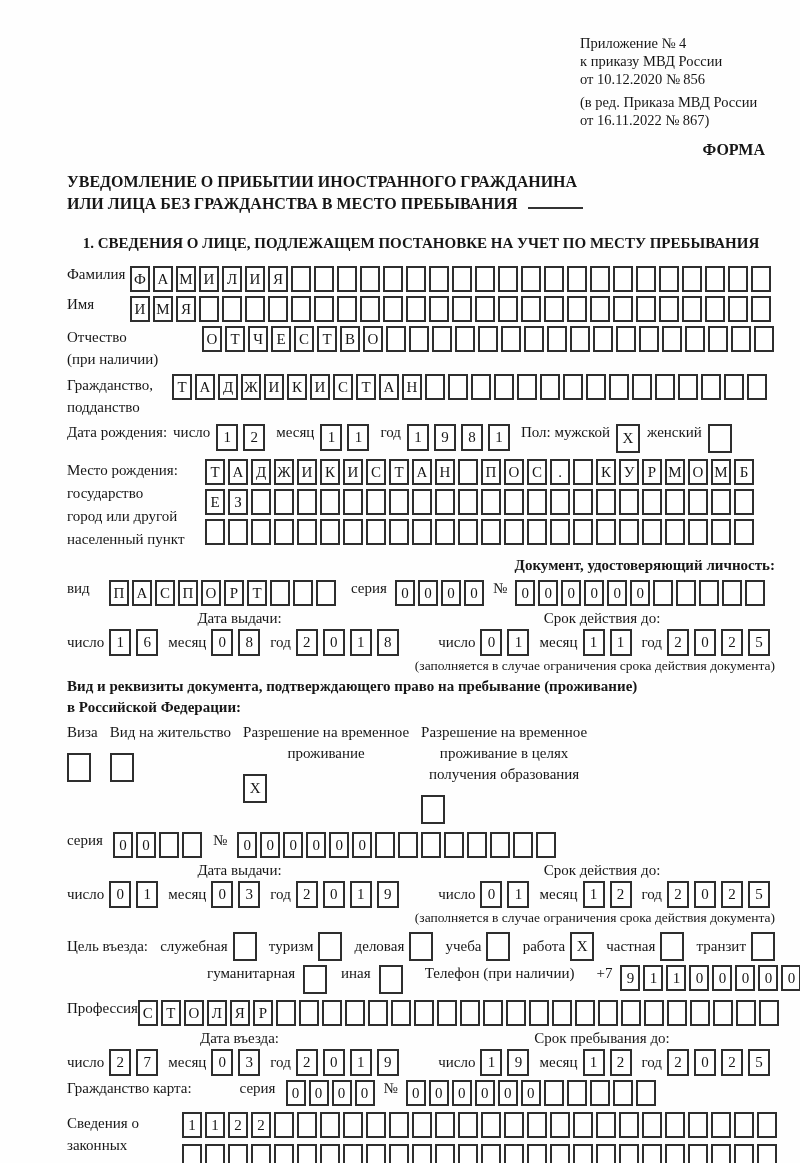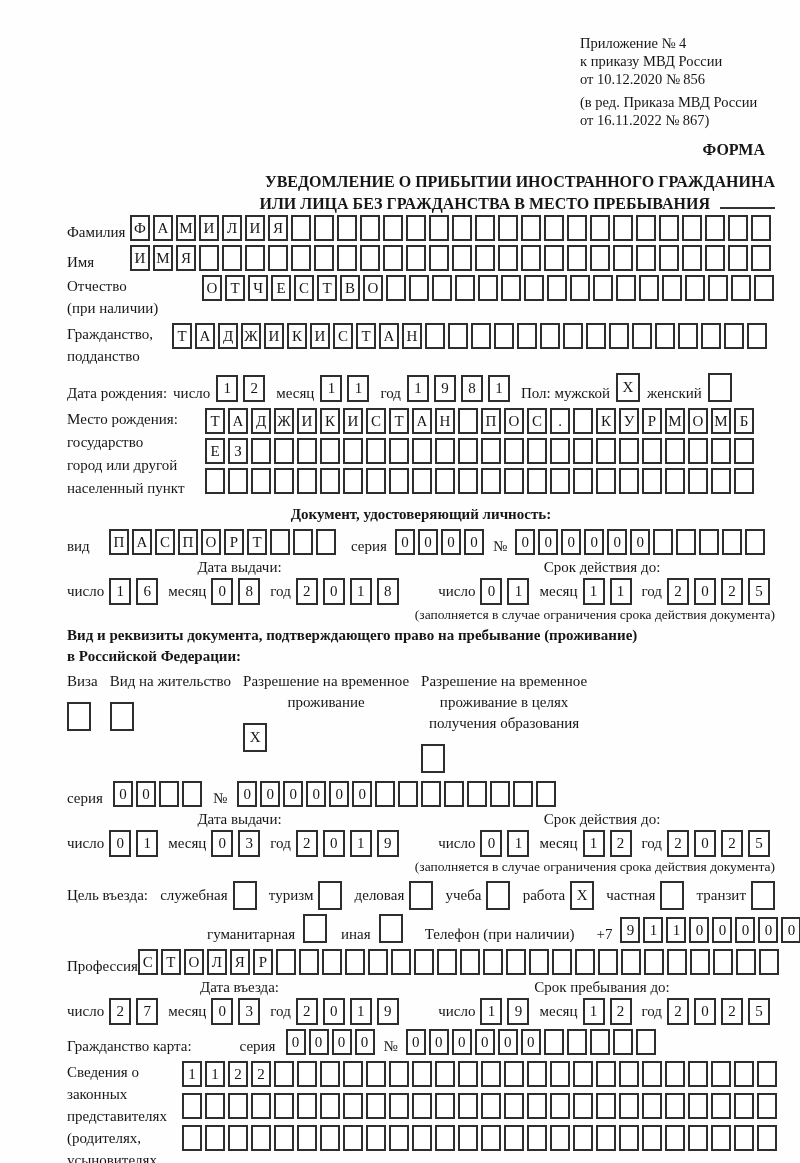--- a/index.html
+++ b/index.html
@@ -9,38 +9,38 @@
     background:#fefefe;
     font-family:"Liberation Serif","DejaVu Serif",serif;
     color:#161616;
     box-sizing:border-box;
     padding:34px 25px 10px 67px;
     overflow:hidden;
   }
   .hdr-right{margin-left:513px;font-size:14.5px;line-height:18px;}
   .hdr-right .sub{margin-top:5px;}
   .forma{margin-top:12px;text-align:right;font-weight:bold;font-size:16px;padding-right:10px;}
-  .title{margin-top:12px;text-align:right;font-weight:bold;font-size:16px;line-height:22px;}
+  .title{margin-top:12px;text-align:left;font-weight:bold;font-size:16px;line-height:22px;}
   .blank-line{display:inline-block;width:55px;border-bottom:2px solid #333;margin-left:10px;vertical-align:baseline;}
   .sec-head{margin-top:20px;margin-bottom:14px;text-align:center;font-weight:bold;font-size:15px;}
   .lbl{font-size:15px;white-space:nowrap;}
-  .row{display:flex;align-items:flex-end;margin-bottom:4px;}
+  .row{display:flex;align-items:flex-start;margin-bottom:4px;}
   .row-top{display:flex;align-items:flex-start;margin-bottom:4px;}
   .labelcol{font-size:15px;line-height:22px;flex:none;}
   .cells{display:inline-flex;flex:none;}
   .cell{
     width:20px;height:26px;flex:none;
     border:2px solid #2e2e2e;margin-right:3px;
     display:inline-flex;align-items:center;justify-content:center;
     font-size:15px;background:#fff;box-sizing:border-box;
   }
   .cells-date .cell{width:22px;height:27px;margin-right:5px;}
   .chk .cell{width:24px;height:29px;margin-right:0;}
   .stack{display:flex;flex-direction:column;gap:4px;}
-  .doc-head{text-align:center;font-weight:bold;font-size:15px;margin:6px 0 6px 0;}
+  .doc-head{text-align:right;font-weight:bold;font-size:15px;margin:6px 0 6px 0;}
   .datepair{margin:2px 0 2px 0;}
   .heads{display:flex;font-size:15px;}
   .h1{width:345px;text-align:center;}
   .h2{margin-left:30px;width:320px;text-align:center;}
   .bodies{display:flex;align-items:center;margin-top:2px;}
   .g1{display:flex;align-items:center;width:345px;gap:5px;}
   .g2{display:flex;align-items:center;margin-left:30px;gap:5px;}
   .note{font-size:13.5px;text-align:right;margin-top:2px;}
   .plain-line{font-size:15px;margin:4px 0;font-weight:bold;}
   .optrow{display:flex;align-items:flex-start;margin:6px 0 8px 0;gap:12px;}
@@ -64,20 +64,21 @@
     </div>
   </div>
 
   <div class="forma">ФОРМА</div>
 
   <div class="title">
     <div>УВЕДОМЛЕНИЕ О ПРИБЫТИИ ИНОСТРАННОГО ГРАЖДАНИНА</div>
     <div><span>ИЛИ ЛИЦА БЕЗ ГРАЖДАНСТВА В МЕСТО ПРЕБЫВАНИЯ</span><span class="blank-line"></span></div>
   </div>
 
+  <div class="sec-head">1. СВЕДЕНИЯ О ЛИЦЕ, ПОДЛЕЖАЩЕМ ПОСТАНОВКЕ НА УЧЕТ ПО МЕСТУ ПРЕБЫВАНИЯ</div>
 
   <div class="row">
     <span class="lbl" style="width:63px;">Фамилия</span>
     <span class="cells">
         <span class="cell">Ф</span>
         <span class="cell">А</span>
         <span class="cell">М</span>
         <span class="cell">И</span>
         <span class="cell">Л</span>
         <span class="cell">И</span>

